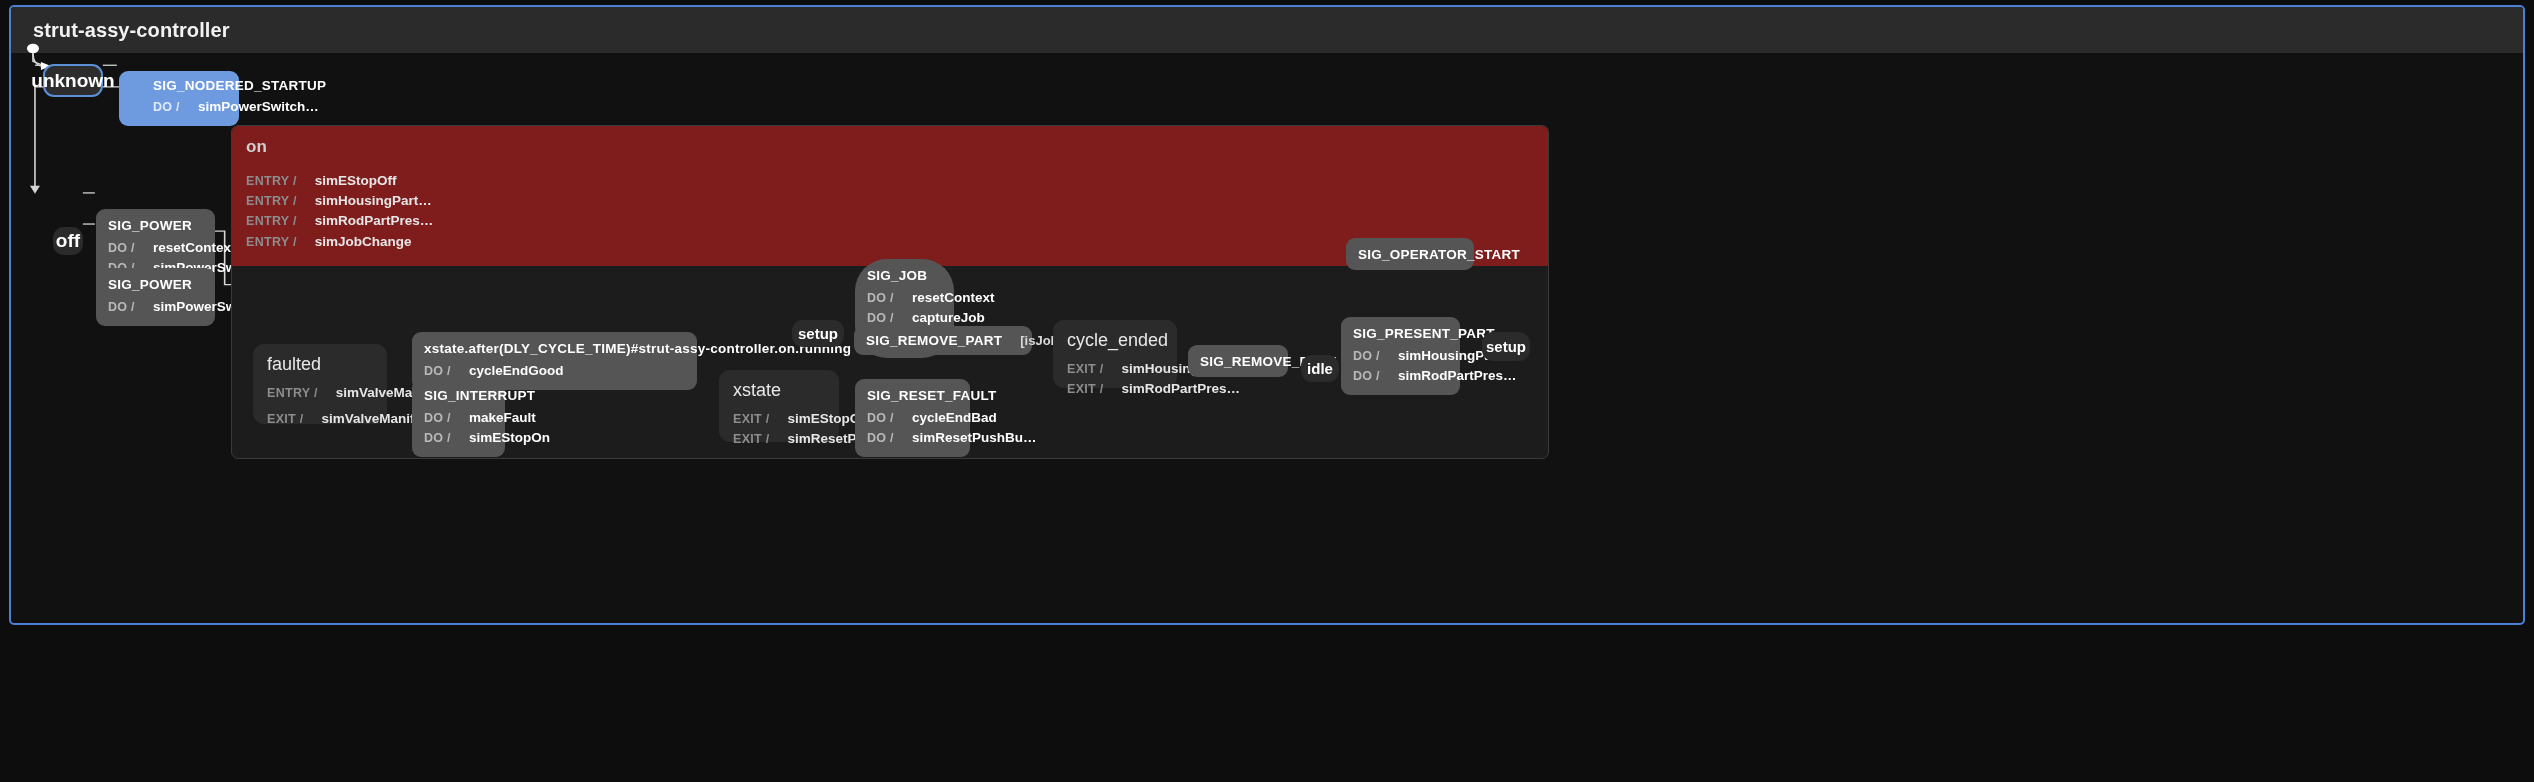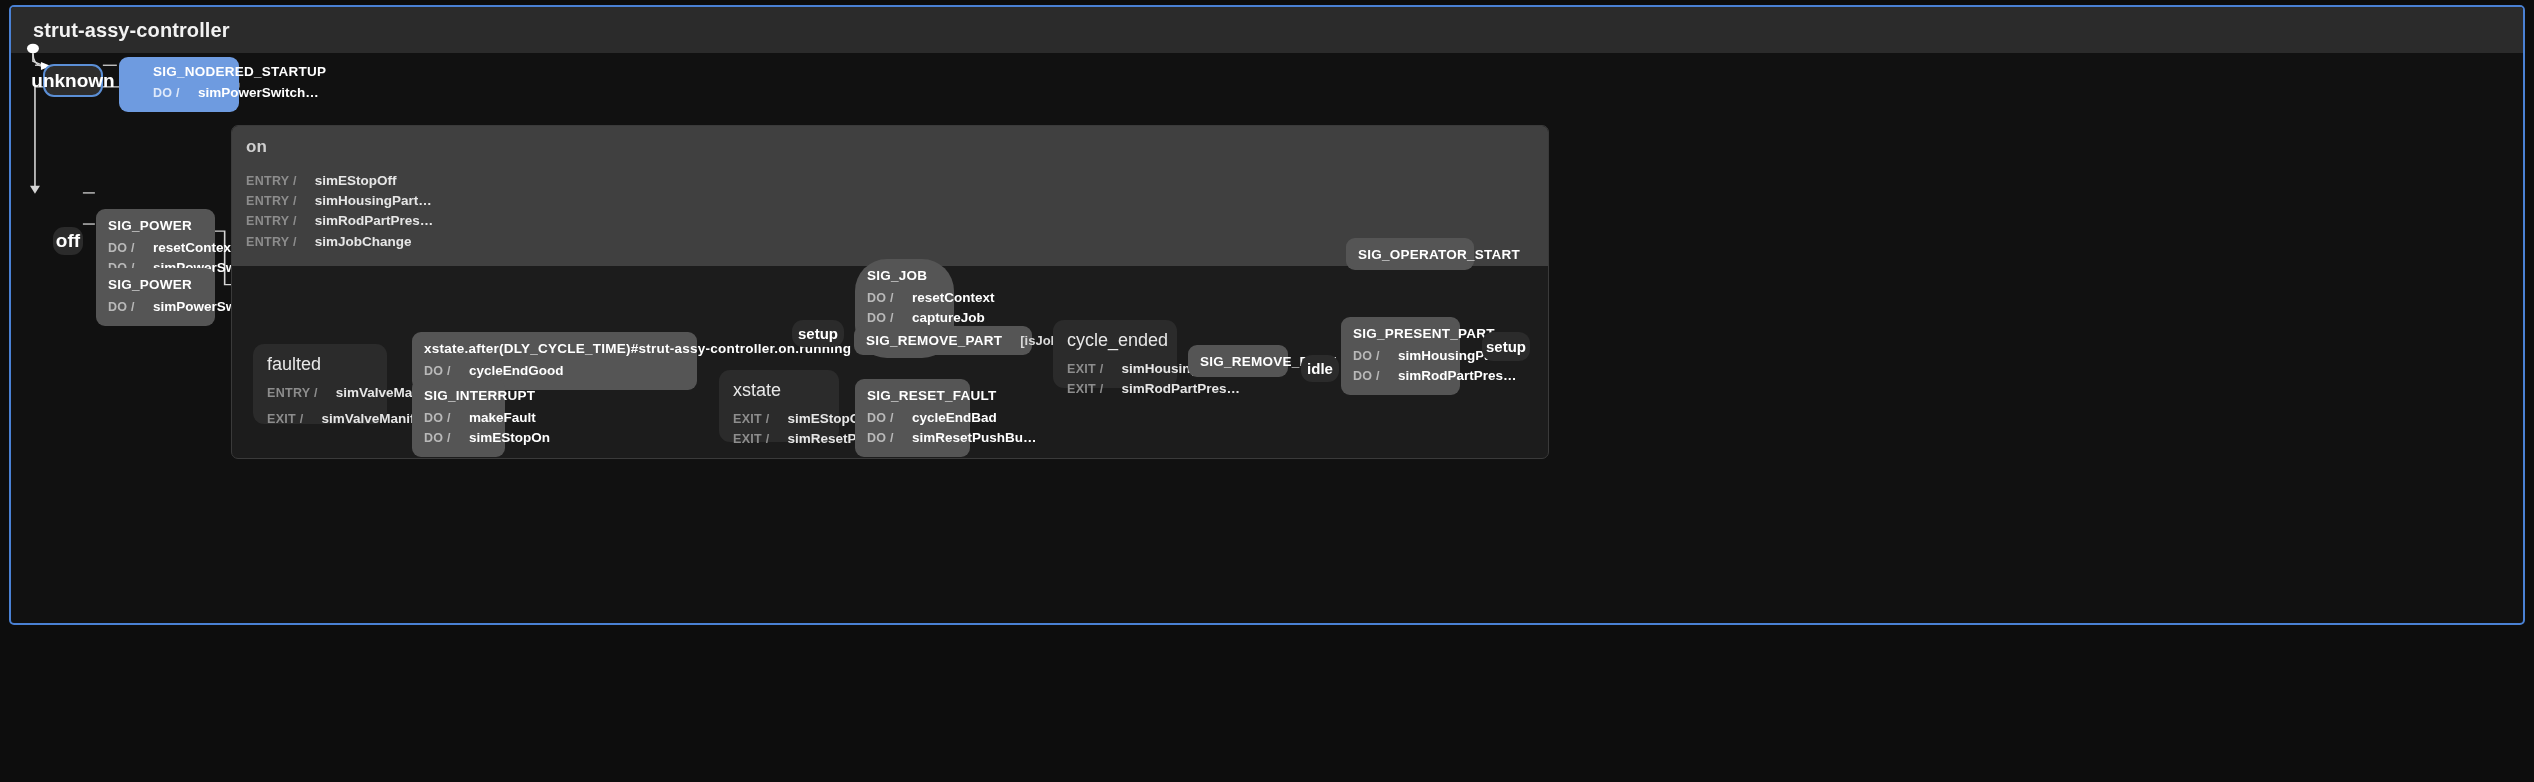--- a/index.html
+++ b/index.html
@@ -60,21 +60,21 @@
   .state.highlight {
     border: 2px solid #5b8fd6;
     background: #2d2d2d;
   }
   .state.compound {
     background: #1c1c1c;
     border: 1px solid #3a3a3a;
     border-radius: 7px;
   }
   .compound-head {
-    background: #404040;
+    background: #7f1d1d;
     border-radius: 6px 6px 0 0;
     padding: 11px 14px 14px 14px;
   }
   .compound-name {
     font-size: 17px;
     font-weight: bold;
     color: #cfcfcf;
     margin-bottom: 14px;
   }
   .state-name {
@@ -213,21 +213,21 @@
       <path d="M1226 310 L1226 300 L944 300"></path>
       <polygon points="948,295 938,300 948,305" fill="#d5d5d5"></polygon>
 
       <path d="M1100 318 L1100 300 L1024 300"></path>
     </svg>
 
     <div class="state simple highlight" style="left:32px; top:57px; width:60px; height:33px;">
       <span>unknown</span>
     </div>
 
-    <div class="event blue" style="left:108px; top:50px; width:120px;padding-left:34px;">
+    <div class="event blue" style="left:108px; top:64px; width:120px;padding-left:34px;">
       <div class="event-title-row">
         <span class="event-name">SIG_NODERED_STARTUP</span>
       </div>
       <div class="actions">
         <div class="action-row">
           <span class="action-kind">DO /</span>
           <span class="action-name">simPowerSwitch…</span>
         </div>
       </div>
     </div>

